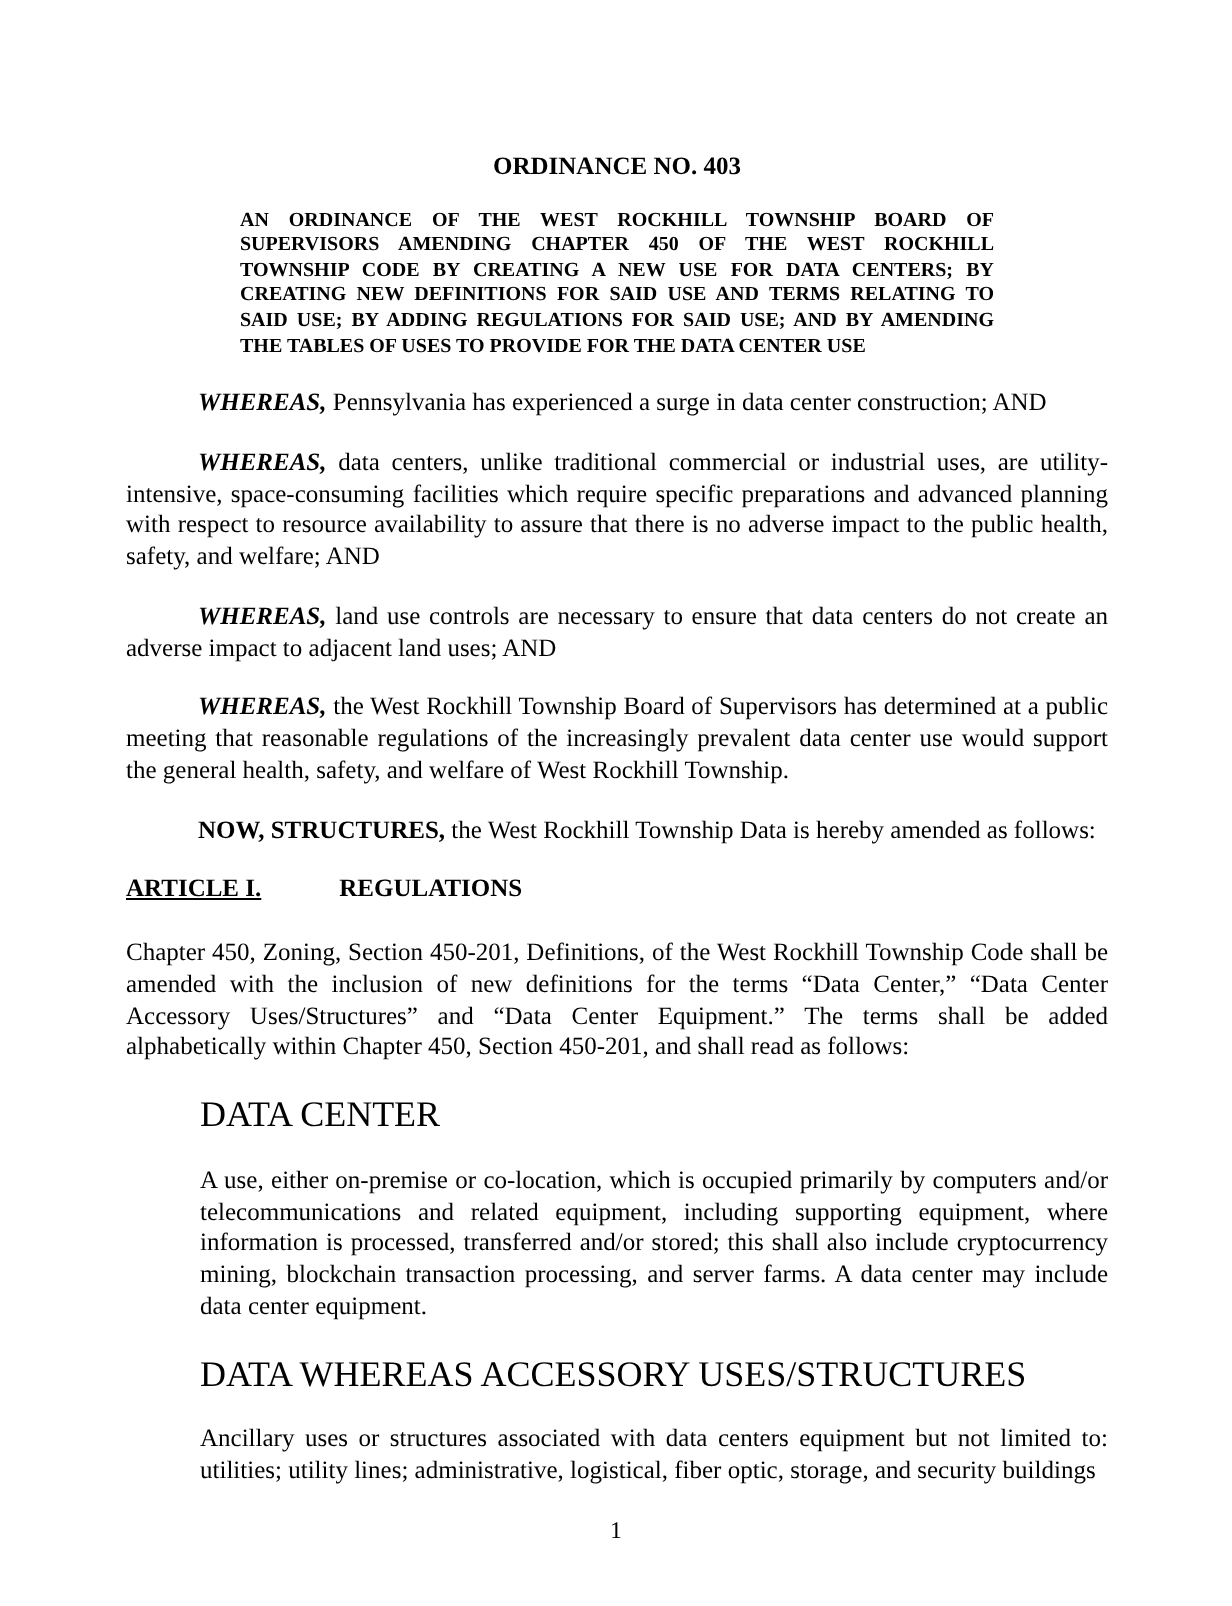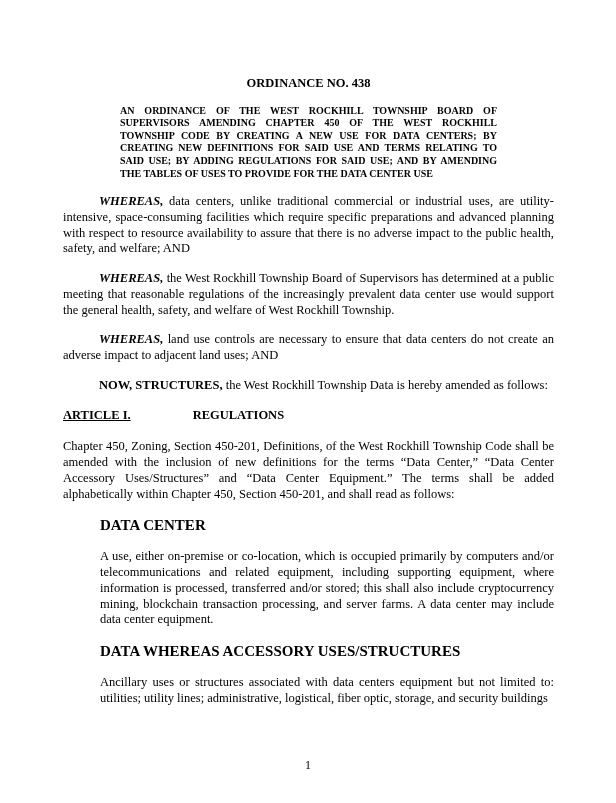--- a/index.html
+++ b/index.html
@@ -53,55 +53,56 @@
     font-weight: bold;
   }
   .article-heading {
     font-size: 12.5px;
     font-weight: bold;
     margin: 2px 0 16px 0;
     line-height: 1.26;
   }
   .article-num {
     text-decoration: underline;
-    margin-right: 62px;
+    margin-right: 39px;
   }
   .def-block {
     margin-left: 37px;
   }
   .def-term {
-    font-size: 15px;
-    font-weight: bold;
+    font-size: 18px;
+    font-weight: normal;
     margin: 0 0 14px 0;
     line-height: 1.26;
   }
   .page-number {
     position: absolute;
     left: 0;
     bottom: 30px;
     width: 100%;
     text-align: center;
     font-size: 12px;
   }
 </style>
 </head>
 <body>
 
 <div class="page">
 
-  <h1 class="doc-title">ORDINANCE NO. 438</h1>
+  <h1 class="doc-title">ORDINANCE NO. 403</h1>
 
   <p class="preamble">AN ORDINANCE OF THE WEST ROCKHILL TOWNSHIP BOARD OF SUPERVISORS AMENDING CHAPTER 450 OF THE WEST ROCKHILL TOWNSHIP CODE BY CREATING A NEW USE FOR DATA CENTERS; BY CREATING NEW DEFINITIONS FOR SAID USE AND TERMS RELATING TO SAID USE; BY ADDING REGULATIONS FOR SAID USE; AND BY AMENDING THE TABLES OF USES TO PROVIDE FOR THE DATA CENTER USE</p>
 
+  <p class="body-para first-indent"><span class="lead-bi">WHEREAS,</span><span> Pennsylvania has experienced a surge in data center construction; AND</span></p>
 
   <p class="body-para first-indent"><span class="lead-bi">WHEREAS,</span><span> data centers, unlike traditional commercial or industrial uses, are utility-intensive, space-consuming facilities which require specific preparations and advanced planning with respect to resource availability to assure that there is no adverse impact to the public health, safety, and welfare; AND</span></p>
 
+  <p class="body-para first-indent"><span class="lead-bi">WHEREAS,</span><span> land use controls are necessary to ensure that data centers do not create an adverse impact to adjacent land uses; AND</span></p>
+
   <p class="body-para first-indent"><span class="lead-bi">WHEREAS,</span><span> the West Rockhill Township Board of Supervisors has determined at a public meeting that reasonable regulations of the increasingly prevalent data center use would support the general health, safety, and welfare of West Rockhill Township.</span></p>
-
-  <p class="body-para first-indent"><span class="lead-bi">WHEREAS,</span><span> land use controls are necessary to ensure that data centers do not create an adverse impact to adjacent land uses; AND</span></p>
 
   <p class="body-para first-indent"><span class="lead-b">NOW, STRUCTURES,</span><span> the West Rockhill Township Data is hereby amended as follows:</span></p>
 
   <h2 class="article-heading"><span class="article-num">ARTICLE I.</span><span>REGULATIONS</span></h2>
 
   <p class="body-para">Chapter 450, Zoning, Section 450-201, Definitions, of the West Rockhill Township Code shall be amended with the inclusion of new definitions for the terms “Data Center,” “Data Center Accessory Uses/Structures” and “Data Center Equipment.” The terms shall be added alphabetically within Chapter 450, Section 450-201, and shall read as follows:</p>
 
   <div class="def-block">
     <h3 class="def-term">DATA CENTER</h3>
     <p class="body-para">A use, either on-premise or co-location, which is occupied primarily by computers and/or telecommunications and related equipment, including supporting equipment, where information is processed, transferred and/or stored; this shall also include cryptocurrency mining, blockchain transaction processing, and server farms. A data center may include data center equipment.</p>

